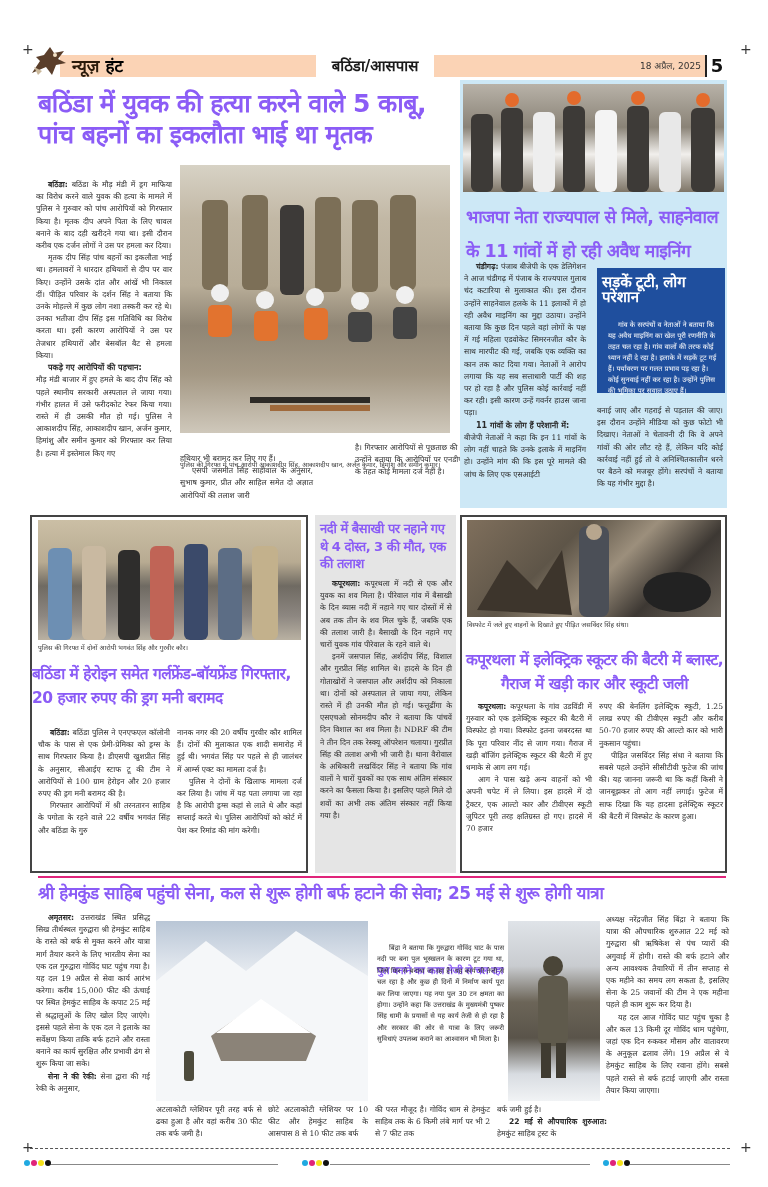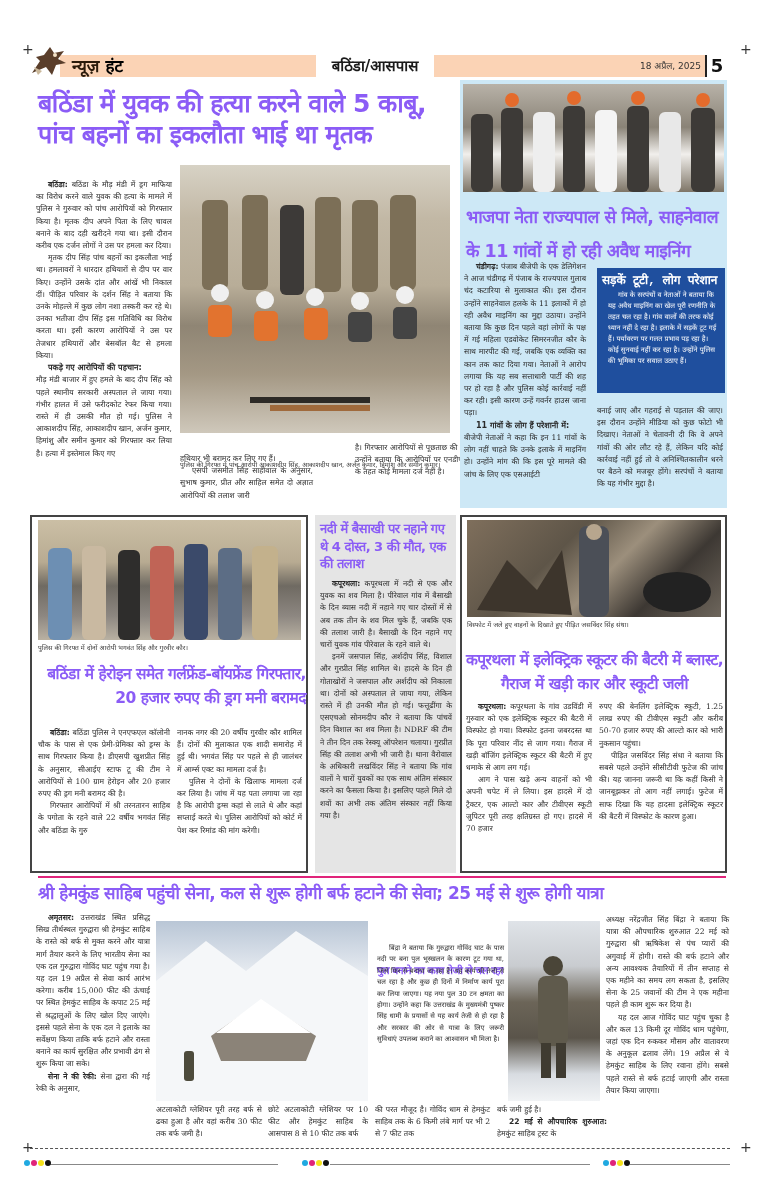--- a/index.html
+++ b/index.html
@@ -36,29 +36,29 @@
   .s1-caption { position: absolute; left: 180px; top: 460px; width: 275px; }
   .s1-col2 { position: absolute; left: 180px; top: 453px; width: 133px; }
   .s1-col3 { position: absolute; left: 319px; top: 442px; width: 134px; margin-left: 36px; }
 
   
   .s2-box { position: absolute; left: 460px; top: 80px; width: 267px; height: 428px; background: #cde8f6; }
   .s2-photo { position: absolute; left: 463px; top: 84px; width: 261px; height: 108px; background: linear-gradient(180deg,#b8b2a8 0%,#8a8377 40%,#f1efec 65%,#7e7567 100%); }
   .s2-head { position: absolute; left: 466px; top: 200px; width: 258px; font-size: 17.5px; line-height: 34px; }
   .s2-col1 { position: absolute; left: 464px; top: 261px; width: 122px; }
   .s2-side { position: absolute; left: 597px; top: 268px; width: 128px; height: 125px; background: #1f4f9e; color: #fff; padding: 6px 5px; }
-  .s2-side-title { font-family: Liberation Mono, monospace; font-weight: bold; font-size: 12px; line-height: 15px; margin-bottom: 1px; }
+  .s2-side-title { font-family: Liberation Sans, sans-serif; font-weight: bold; font-size: 15px; line-height: 15px; margin-bottom: 16px; }
   .s2-side-body { font-family: "DejaVu Sans", sans-serif; font-size: 7px; line-height: 11px; text-indent: 10px; margin-left: 6px; }
   .s2-col2 { position: absolute; left: 597px; top: 405px; width: 126px; }
 
   
   .s3-frame { position: absolute; left: 30px; top: 515px; width: 278px; height: 358px; border: 2px solid #444; }
   .s3-photo { position: absolute; left: 38px; top: 520px; width: 263px; height: 120px; background: linear-gradient(180deg,#cbbfa5 0%,#b8ab92 35%,#6f6a62 55%,#8d8781 80%,#b9b1a2 100%); }
   .s3-caption { position: absolute; left: 38px; top: 643px; width: 263px; }
-  .s3-head { position: absolute; left: 32px; top: 662px; width: 274px; font-size: 15.5px; line-height: 24px; text-align: right; }
+  .s3-head { position: absolute; left: 32px; top: 662px; width: 274px; font-size: 15.5px; line-height: 24px; text-align: left; }
   .s3-col1 { position: absolute; left: 38px; top: 727px; width: 132px; }
   .s3-col2 { position: absolute; left: 177px; top: 727px; width: 125px; }
 
   
   .s4-box { position: absolute; left: 315px; top: 515px; width: 141px; height: 358px; background: #e5e5e5; }
   .s4-head { position: absolute; left: 320px; top: 520px; width: 133px; font-size: 13px; line-height: 17.5px; }
   .s4-body { position: absolute; left: 320px; top: 578px; width: 132px; }
 
   
   .s5-frame { position: absolute; left: 460px; top: 515px; width: 267px; height: 358px; border: 2px solid #444; }

